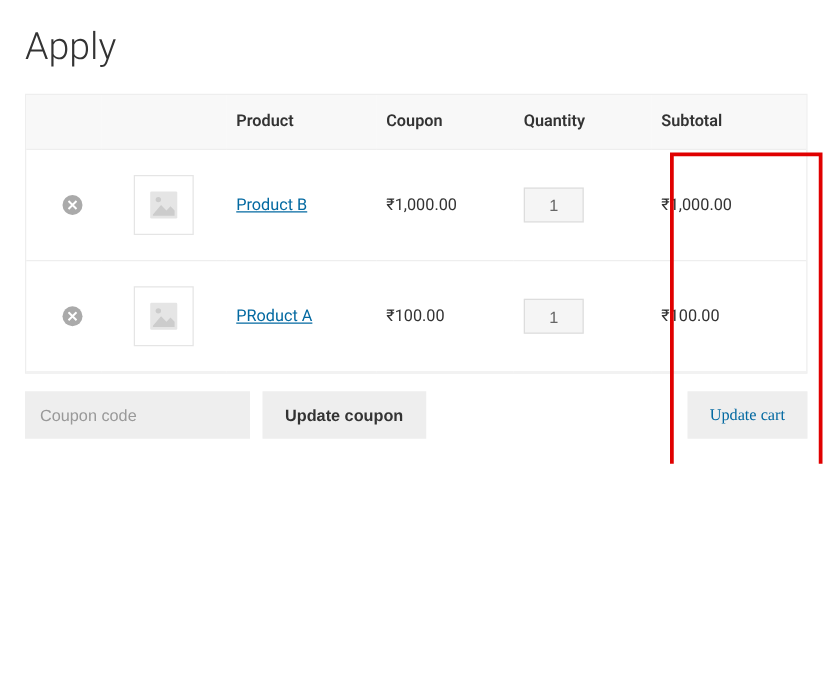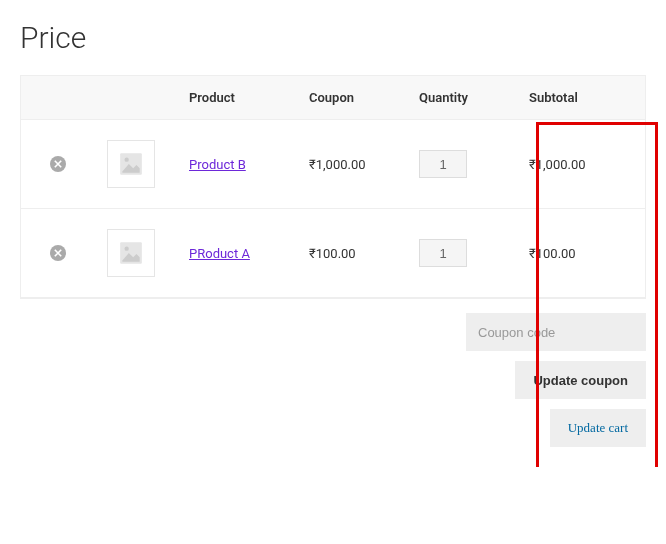--- a/index.html
+++ b/index.html
@@ -64,21 +64,21 @@
       height: 48px;
       border: 1px solid #e5e5e5;
       background: #fff;
       display: flex;
       align-items: center;
       justify-content: center;
       margin: 0 auto;
     }
     .thumb svg { width: 26px; height: 26px; fill: #d8d8d8; }
     .product-link {
-      color: #6d28d9;
+      color: #0369a1;
       font-size: 13px;
     }
     .qty-input {
       width: 48px;
       height: 28px;
       border: 1px solid #ddd;
       background: #f5f5f5;
       text-align: center;
       font-size: 13px;
       padding: 4px;
@@ -86,22 +86,21 @@
     }
     .highlight-box {
       position: absolute;
       border: 3px solid #e00000;
       pointer-events: none;
     }
     .footer-row {
       display: flex;
       gap: 10px;
       margin-top: 14px;
-      align-items: flex-end;
-      flex-direction: column;
+      align-items: flex-start;
     }
     .coupon-input {
       width: 180px;
       height: 38px;
       border: none;
       background: #eeeeee;
       padding: 0 12px;
       font-size: 13px;
       color: #888;
     }
@@ -120,21 +119,21 @@
       margin-left: auto;
       color: #0369a1;
       font-weight: 400;
       cursor: default;
       font-family: Liberation Serif, serif;
     }
   </style>
 </head>
 <body>
 
-<h1>Price</h1>
+<h1>Apply</h1>
 
 <div class="cart-wrapper">
   <table>
     <thead>
       <tr>
         <th class="col-remove"></th>
         <th class="col-thumb"></th>
         <th class="col-product">Product</th>
         <th class="col-price">Coupon</th>
         <th class="col-qty">Quantity</th>

